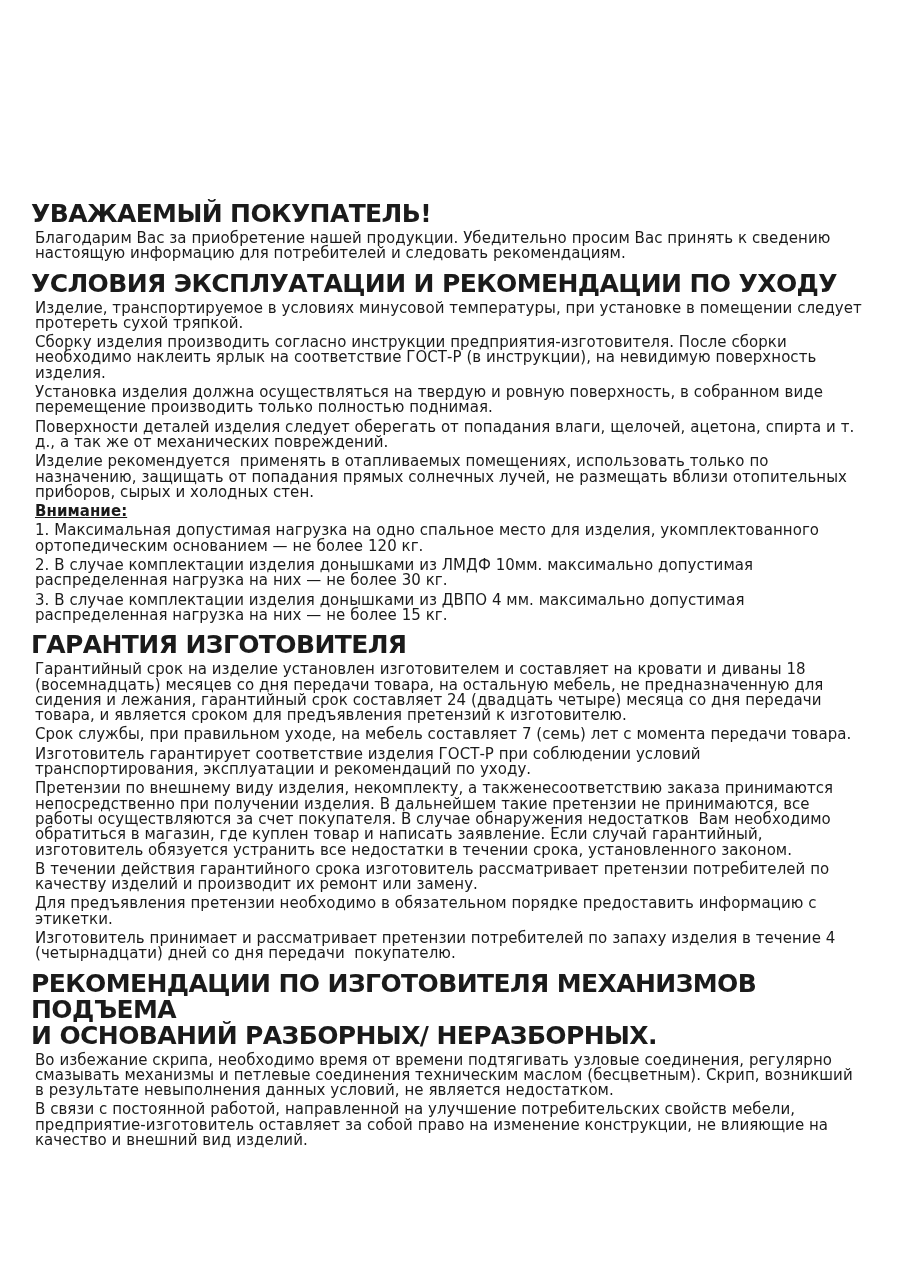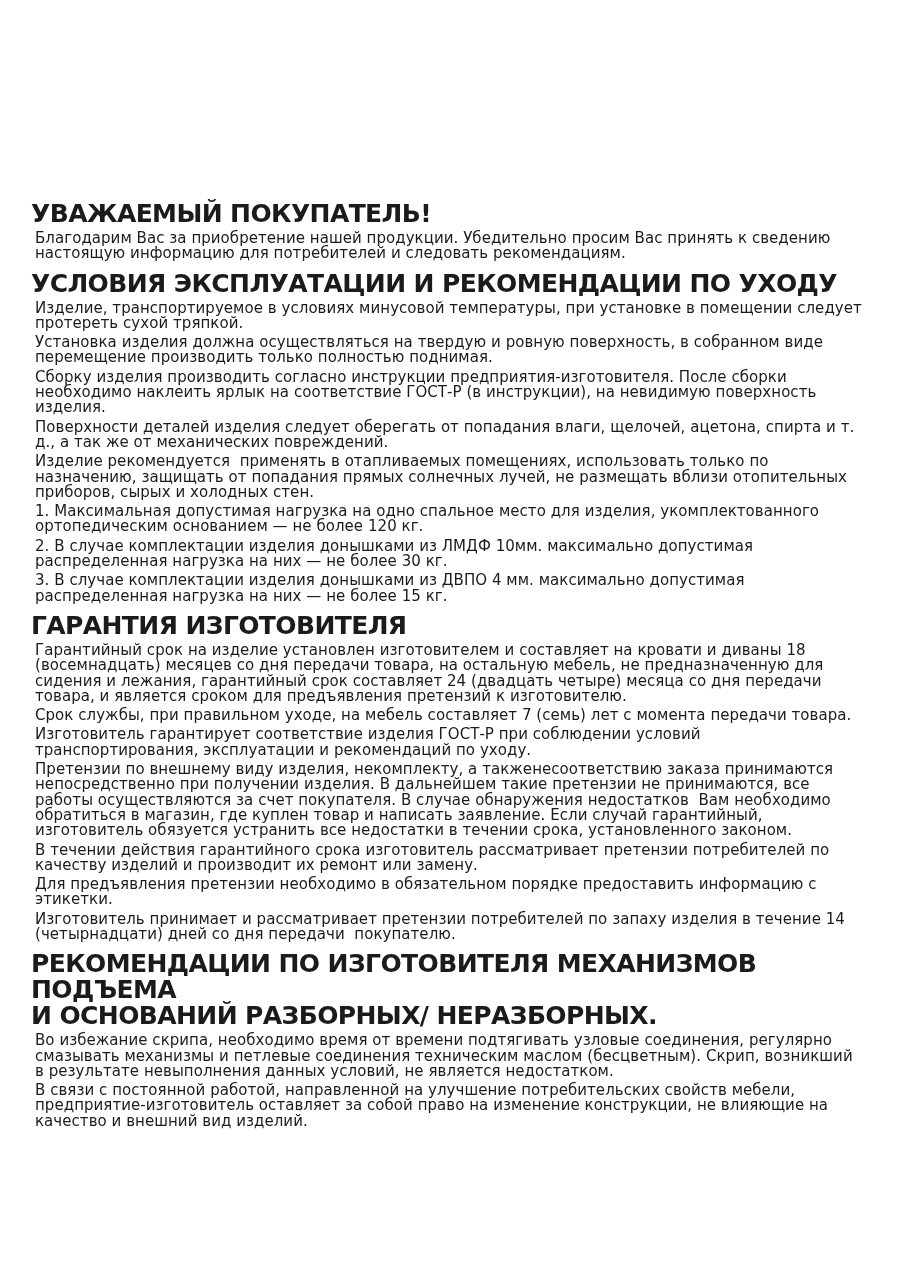--- a/index.html
+++ b/index.html
@@ -50,38 +50,39 @@
 <div class="page">
 
   <section>
     <h1>УВАЖАЕМЫЙ ПОКУПАТЕЛЬ!</h1>
     <p>Благодарим Вас за приобретение нашей продукции. Убедительно просим Вас принять к сведению настоящую информацию для потребителей и следовать рекомендациям.</p>
   </section>
 
   <section>
     <h1>УСЛОВИЯ ЭКСПЛУАТАЦИИ И РЕКОМЕНДАЦИИ ПО УХОДУ</h1>
     <p>Изделие, транспортируемое в условиях минусовой температуры, при установке в помещении следует протереть сухой тряпкой.</p>
+    <p>Сборку изделия производить согласно инструкции предприятия-изготовителя. После сборки необходимо наклеить ярлык на соответствие ГОСТ-Р (в инструкции), на невидимую поверхность изделия.</p>
     <p>Установка изделия должна осуществляться на твердую и ровную поверхность, в собранном виде перемещение производить только полностью поднимая.</p>
-    <p>Сборку изделия производить согласно инструкции предприятия-изготовителя. После сборки необходимо наклеить ярлык на соответствие ГОСТ-Р (в инструкции), на невидимую поверхность изделия.</p>
     <p>Поверхности деталей изделия следует оберегать от попадания влаги, щелочей, ацетона, спирта и т. д., а так же от механических повреждений.</p>
     <p>Изделие рекомендуется  применять в отапливаемых помещениях, использовать только по назначению, защищать от попадания прямых солнечных лучей, не размещать вблизи отопительных приборов, сырых и холодных стен.</p>
+    <p class="attention">Внимание:</p>
     <p>1. Максимальная допустимая нагрузка на одно спальное место для изделия, укомплектованного ортопедическим основанием — не более 120 кг.</p>
     <p>2. В случае комплектации изделия донышками из ЛМДФ 10мм. максимально допустимая распределенная нагрузка на них — не более 30 кг.</p>
     <p>3. В случае комплектации изделия донышками из ДВПО 4 мм. максимально допустимая распределенная нагрузка на них — не более 15 кг.</p>
   </section>
 
   <section>
     <h1>ГАРАНТИЯ ИЗГОТОВИТЕЛЯ</h1>
     <p>Гарантийный срок на изделие установлен изготовителем и составляет на кровати и диваны 18 (восемнадцать) месяцев со дня передачи товара, на остальную мебель, не предназначенную для сидения и лежания, гарантийный срок составляет 24 (двадцать четыре) месяца со дня передачи товара, и является сроком для предъявления претензий к изготовителю.</p>
     <p>Срок службы, при правильном уходе, на мебель составляет 7 (семь) лет с момента передачи товара.</p>
     <p>Изготовитель гарантирует соответствие изделия ГОСТ-Р при соблюдении условий транспортирования, эксплуатации и рекомендаций по уходу.</p>
     <p>Претензии по внешнему виду изделия, некомплекту, а такженесоответствию заказа принимаются непосредственно при получении изделия. В дальнейшем такие претензии не принимаются, все работы осуществляются за счет покупателя. В случае обнаружения недостатков  Вам необходимо обратиться в магазин, где куплен товар и написать заявление. Если случай гарантийный, изготовитель обязуется устранить все недостатки в течении срока, установленного законом.</p>
     <p>В течении действия гарантийного срока изготовитель рассматривает претензии потребителей по качеству изделий и производит их ремонт или замену.</p>
     <p>Для предъявления претензии необходимо в обязательном порядке предоставить информацию с этикетки.</p>
-    <p>Изготовитель принимает и рассматривает претензии потребителей по запаху изделия в течение 14 (четырнадцати) дней со дня передачи  покупателю.</p>
+    <p>Изготовитель принимает и рассматривает претензии потребителей по запаху изделия в течение 4 (четырнадцати) дней со дня передачи  покупателю.</p>
   </section>
 
   <section>
     <h1>
       <span class="heading-line">РЕКОМЕНДАЦИИ ПО ИЗГОТОВИТЕЛЯ МЕХАНИЗМОВ ПОДЪЕМА</span>
       <span class="heading-line">И ОСНОВАНИЙ РАЗБОРНЫХ/ НЕРАЗБОРНЫХ.</span>
     </h1>
     <p>Во избежание скрипа, необходимо время от времени подтягивать узловые соединения, регулярно смазывать механизмы и петлевые соединения техническим маслом (бесцветным). Скрип, возникший в результате невыполнения данных условий, не является недостатком.</p>
     <p>В связи с постоянной работой, направленной на улучшение потребительских свойств мебели, предприятие-изготовитель оставляет за собой право на изменение конструкции, не влияющие на качество и внешний вид изделий.</p>
   </section>

